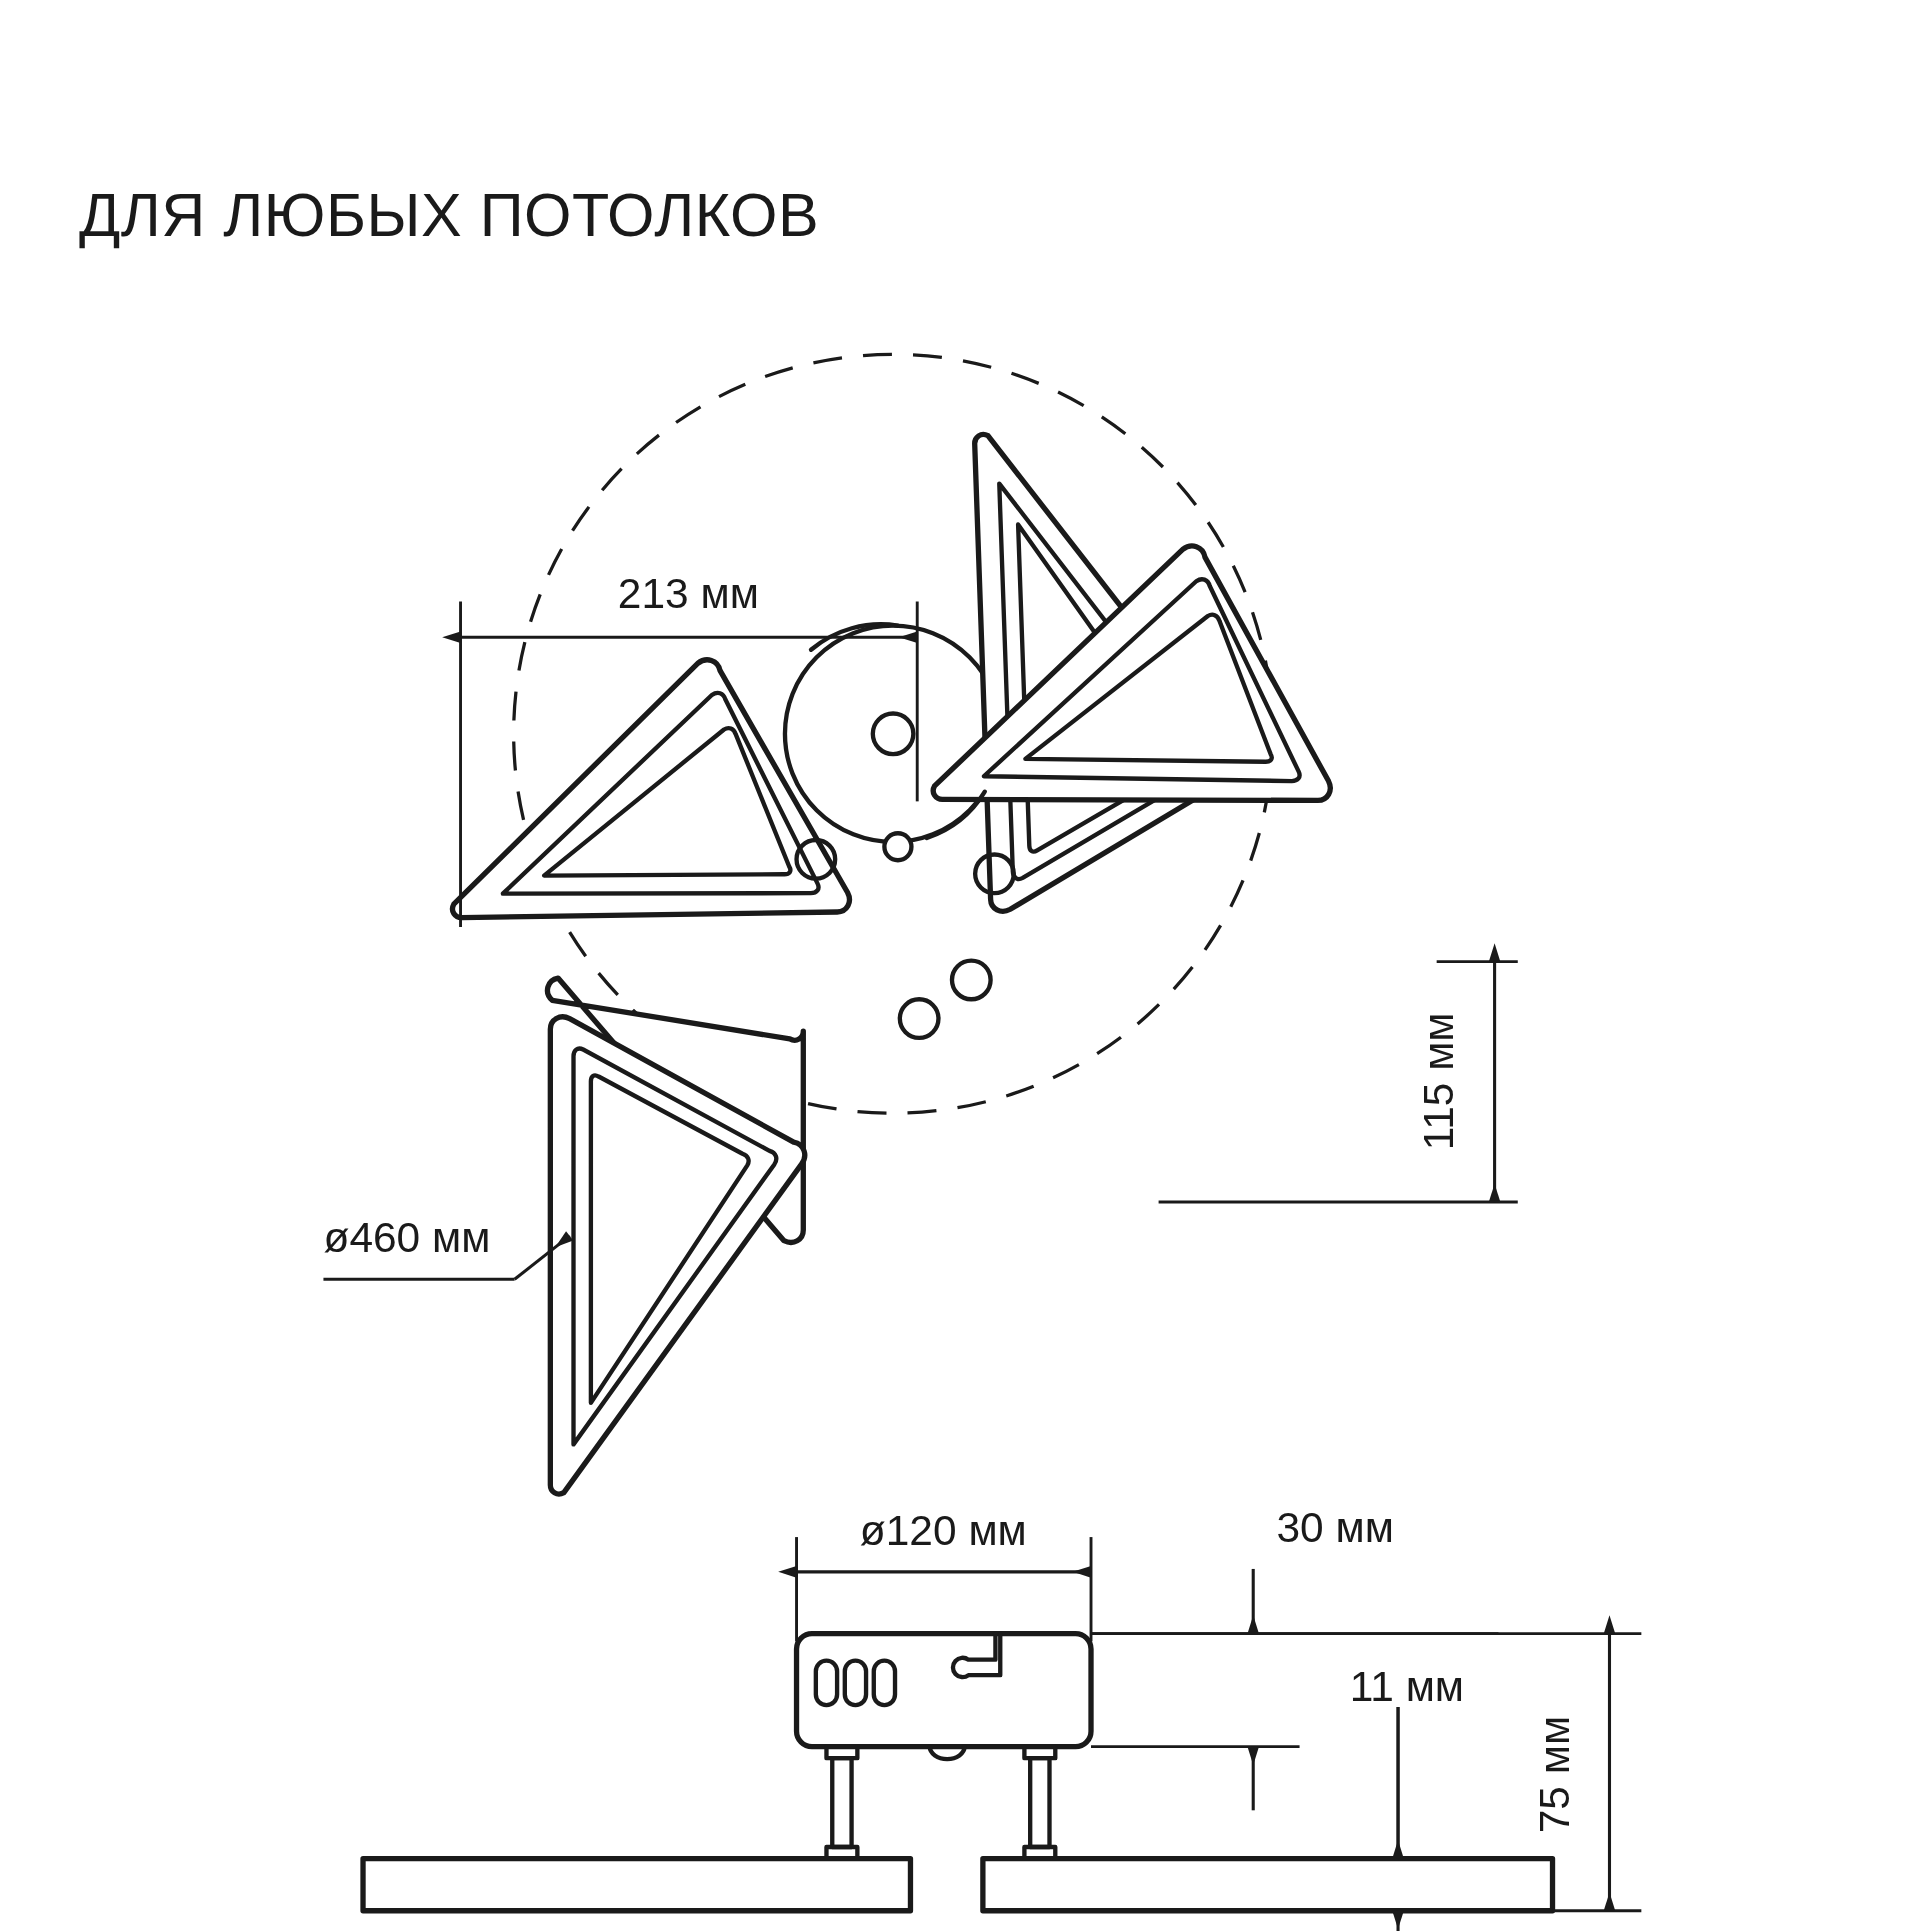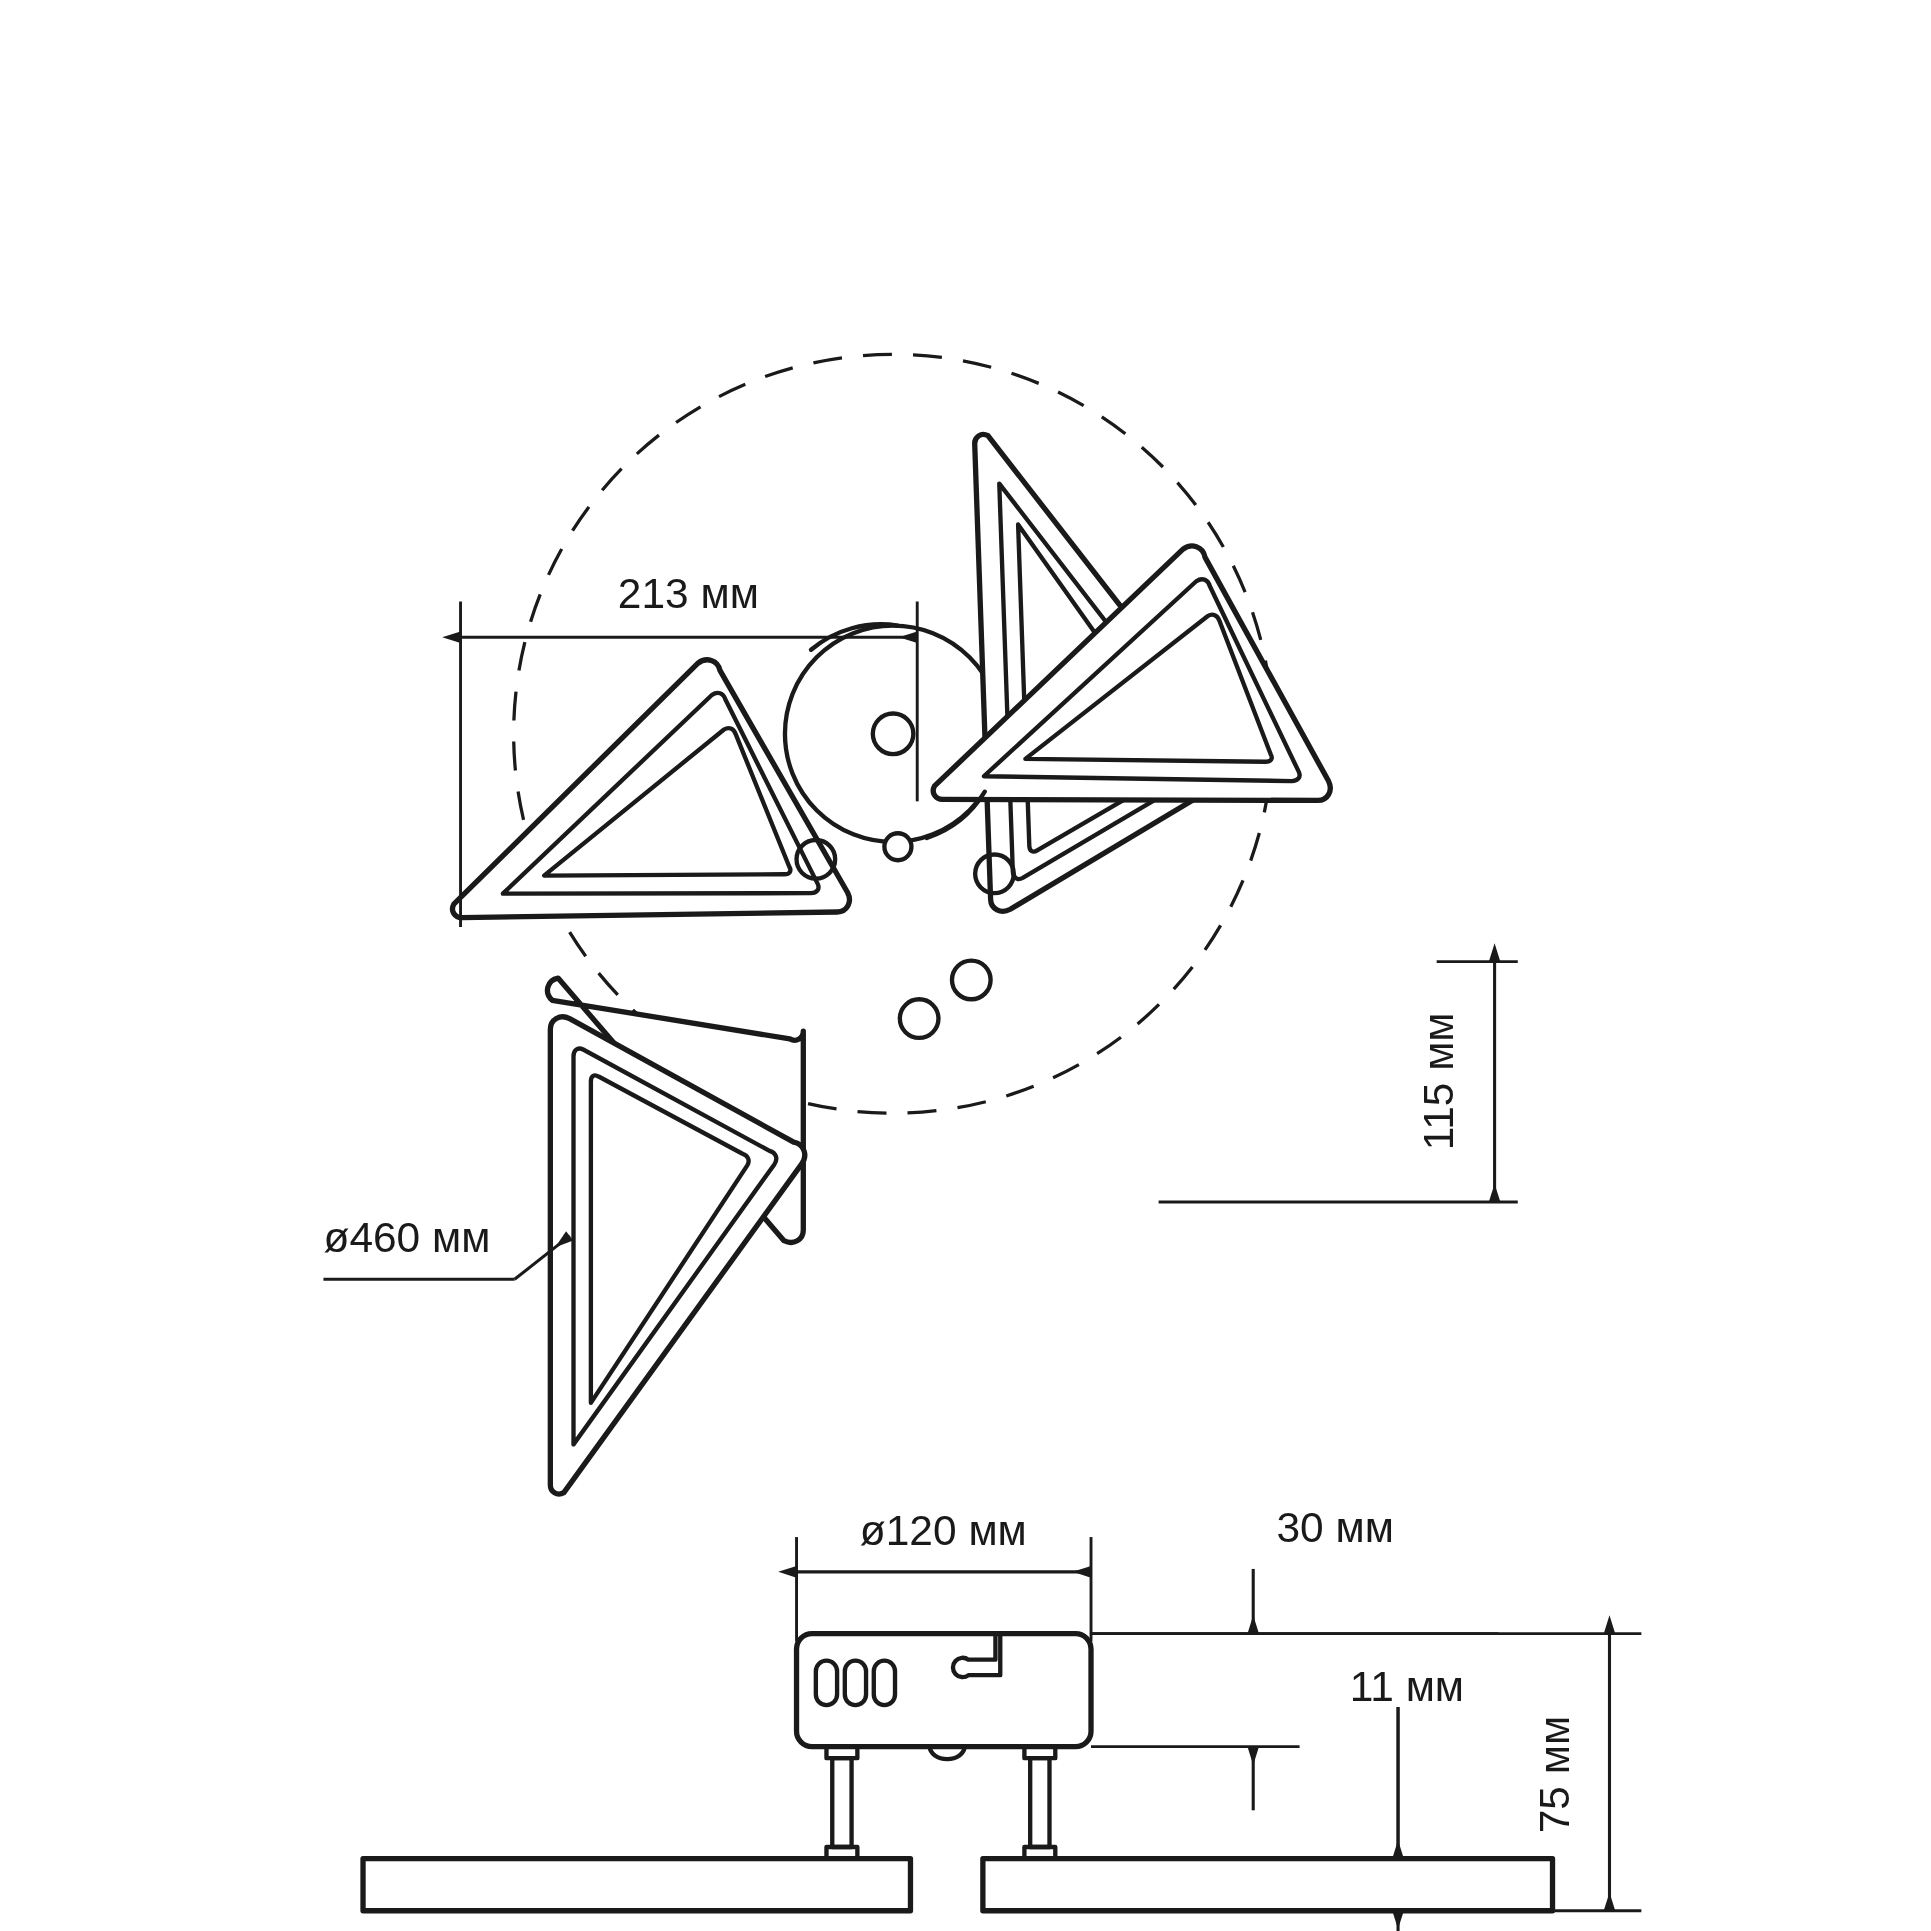--- a/index.html
+++ b/index.html
@@ -73,20 +73,21 @@
     stroke: #1a1a1a;
     fill: none;
     stroke-width: 3.0;
   }
 </style>
 </head>
 <body>
 
 <div id="root">
 
+  <div id="page-title">ДЛЯ ЛЮБЫХ ПОТОЛКОВ</div>
 
   <svg class="drawing" viewBox="0 0 2000 2000" xmlns="http://www.w3.org/2000/svg">
 
     <defs>
       <marker id="arrL" markerWidth="22" markerHeight="16" refX="21" refY="8" orient="auto" markerUnits="userSpaceOnUse">
         <path d="M21,8 L0,8 M21,2 L2,8 L21,14 Z" fill="#1a1a1a" stroke="none"></path>
       </marker>
       <marker id="arrR" markerWidth="22" markerHeight="16" refX="21" refY="8" orient="auto" markerUnits="userSpaceOnUse">
         <path d="M21,2 L2,8 L21,14 Z" fill="#1a1a1a" stroke="none"></path>
       </marker>

